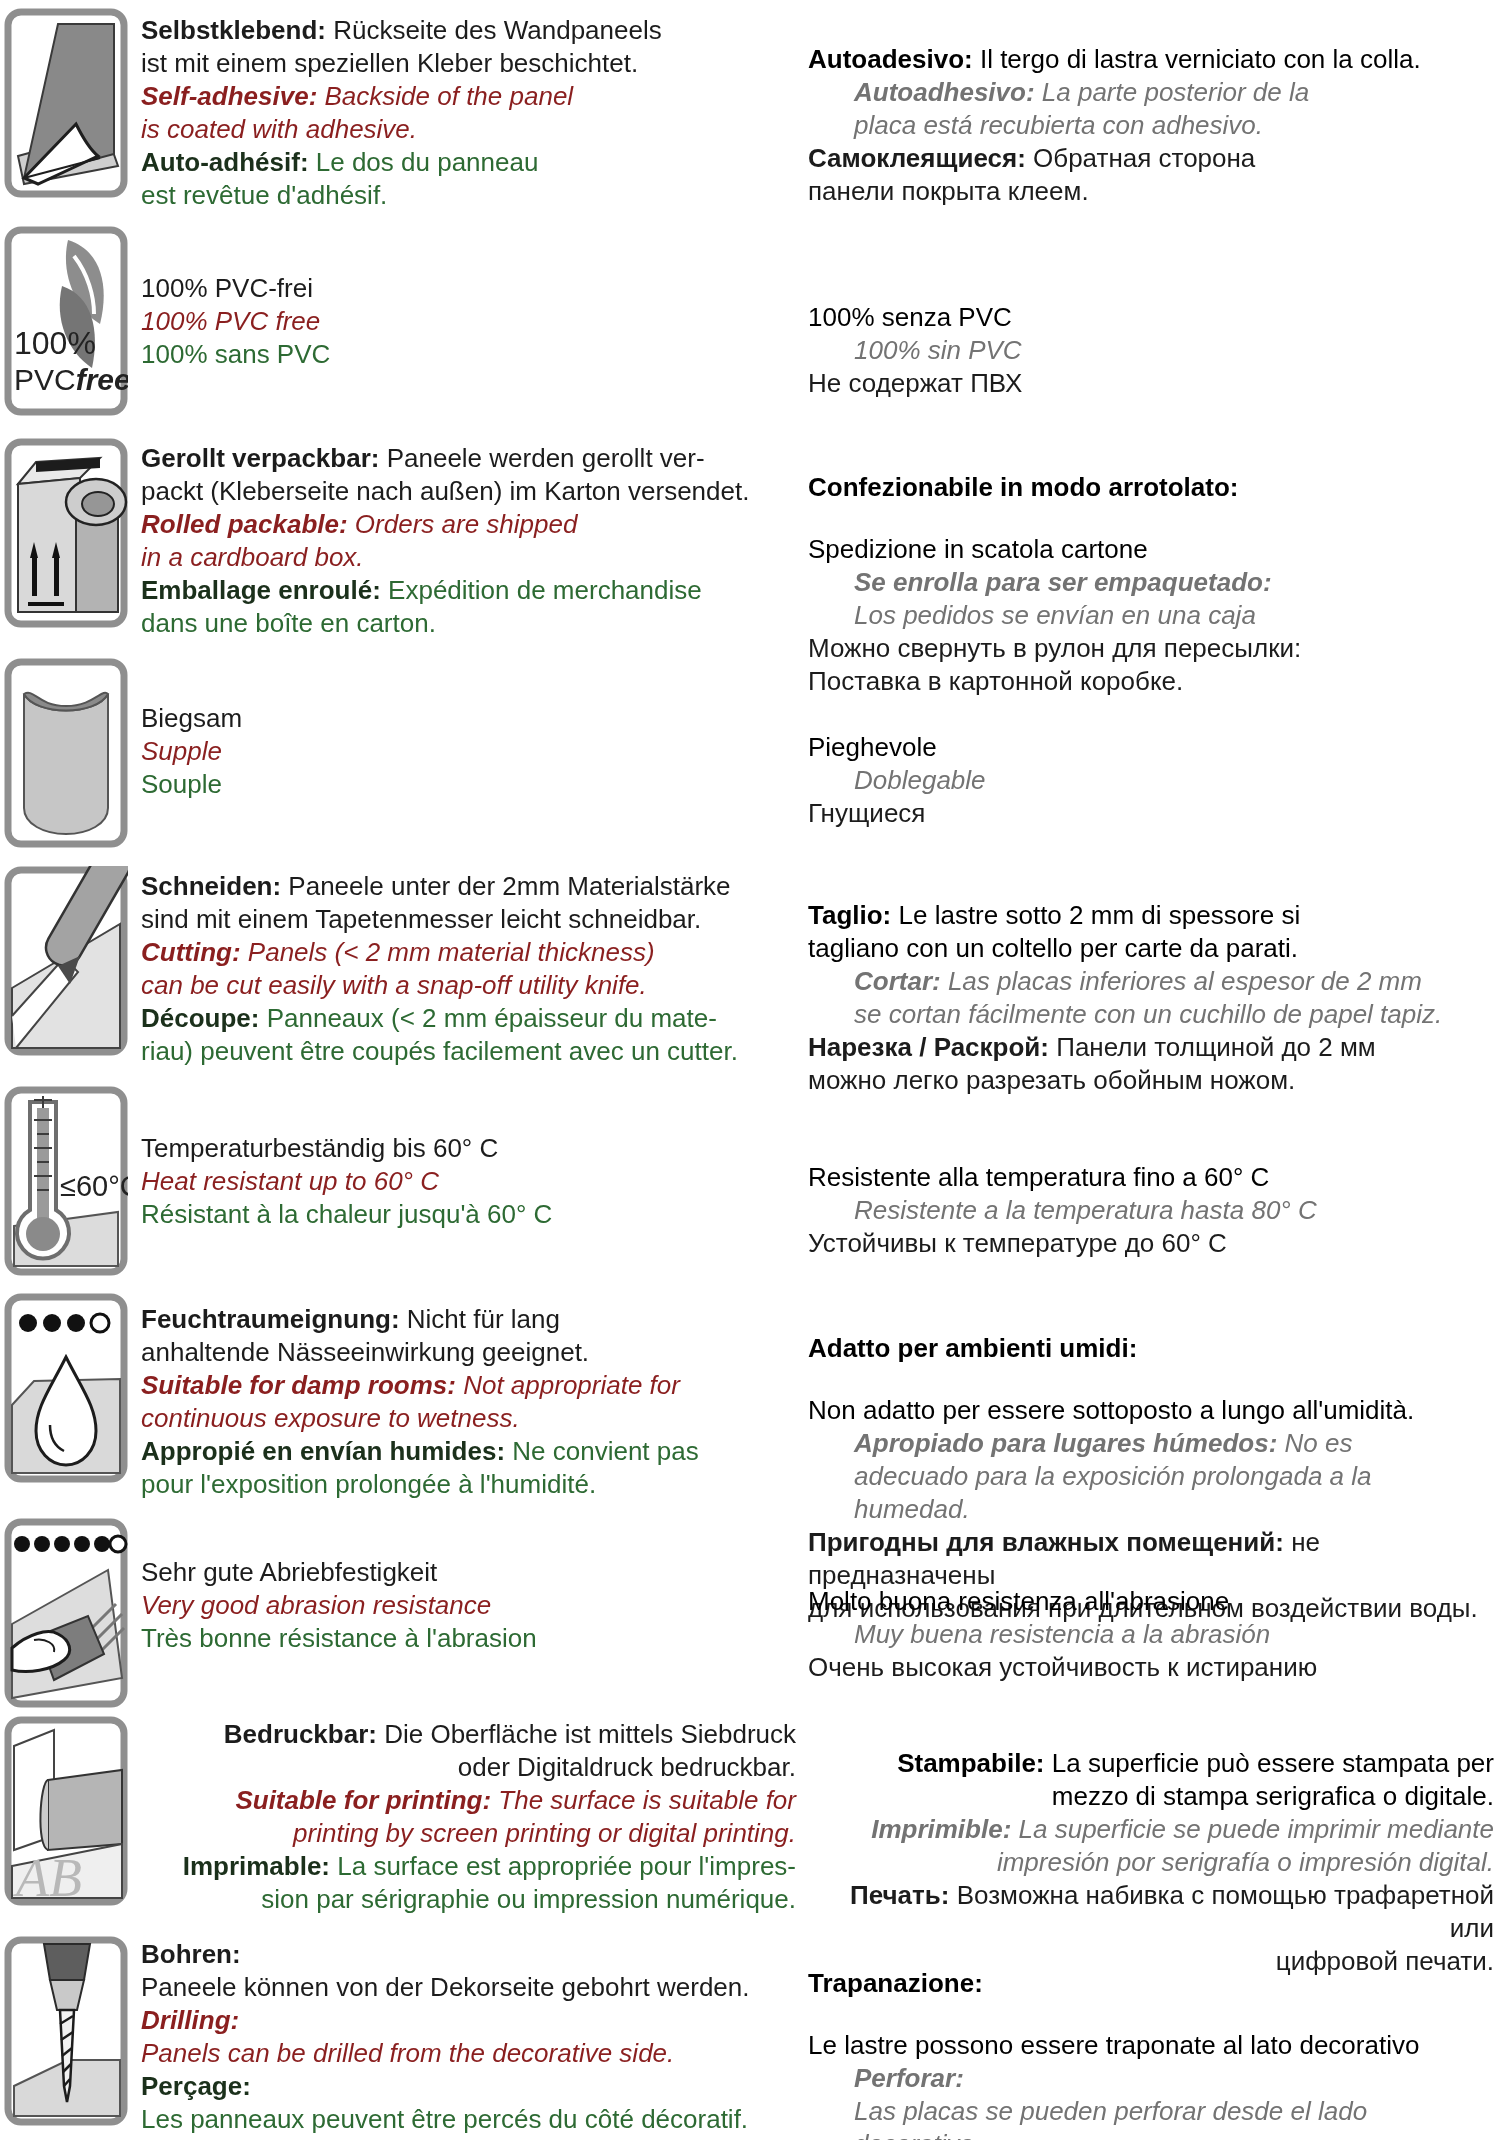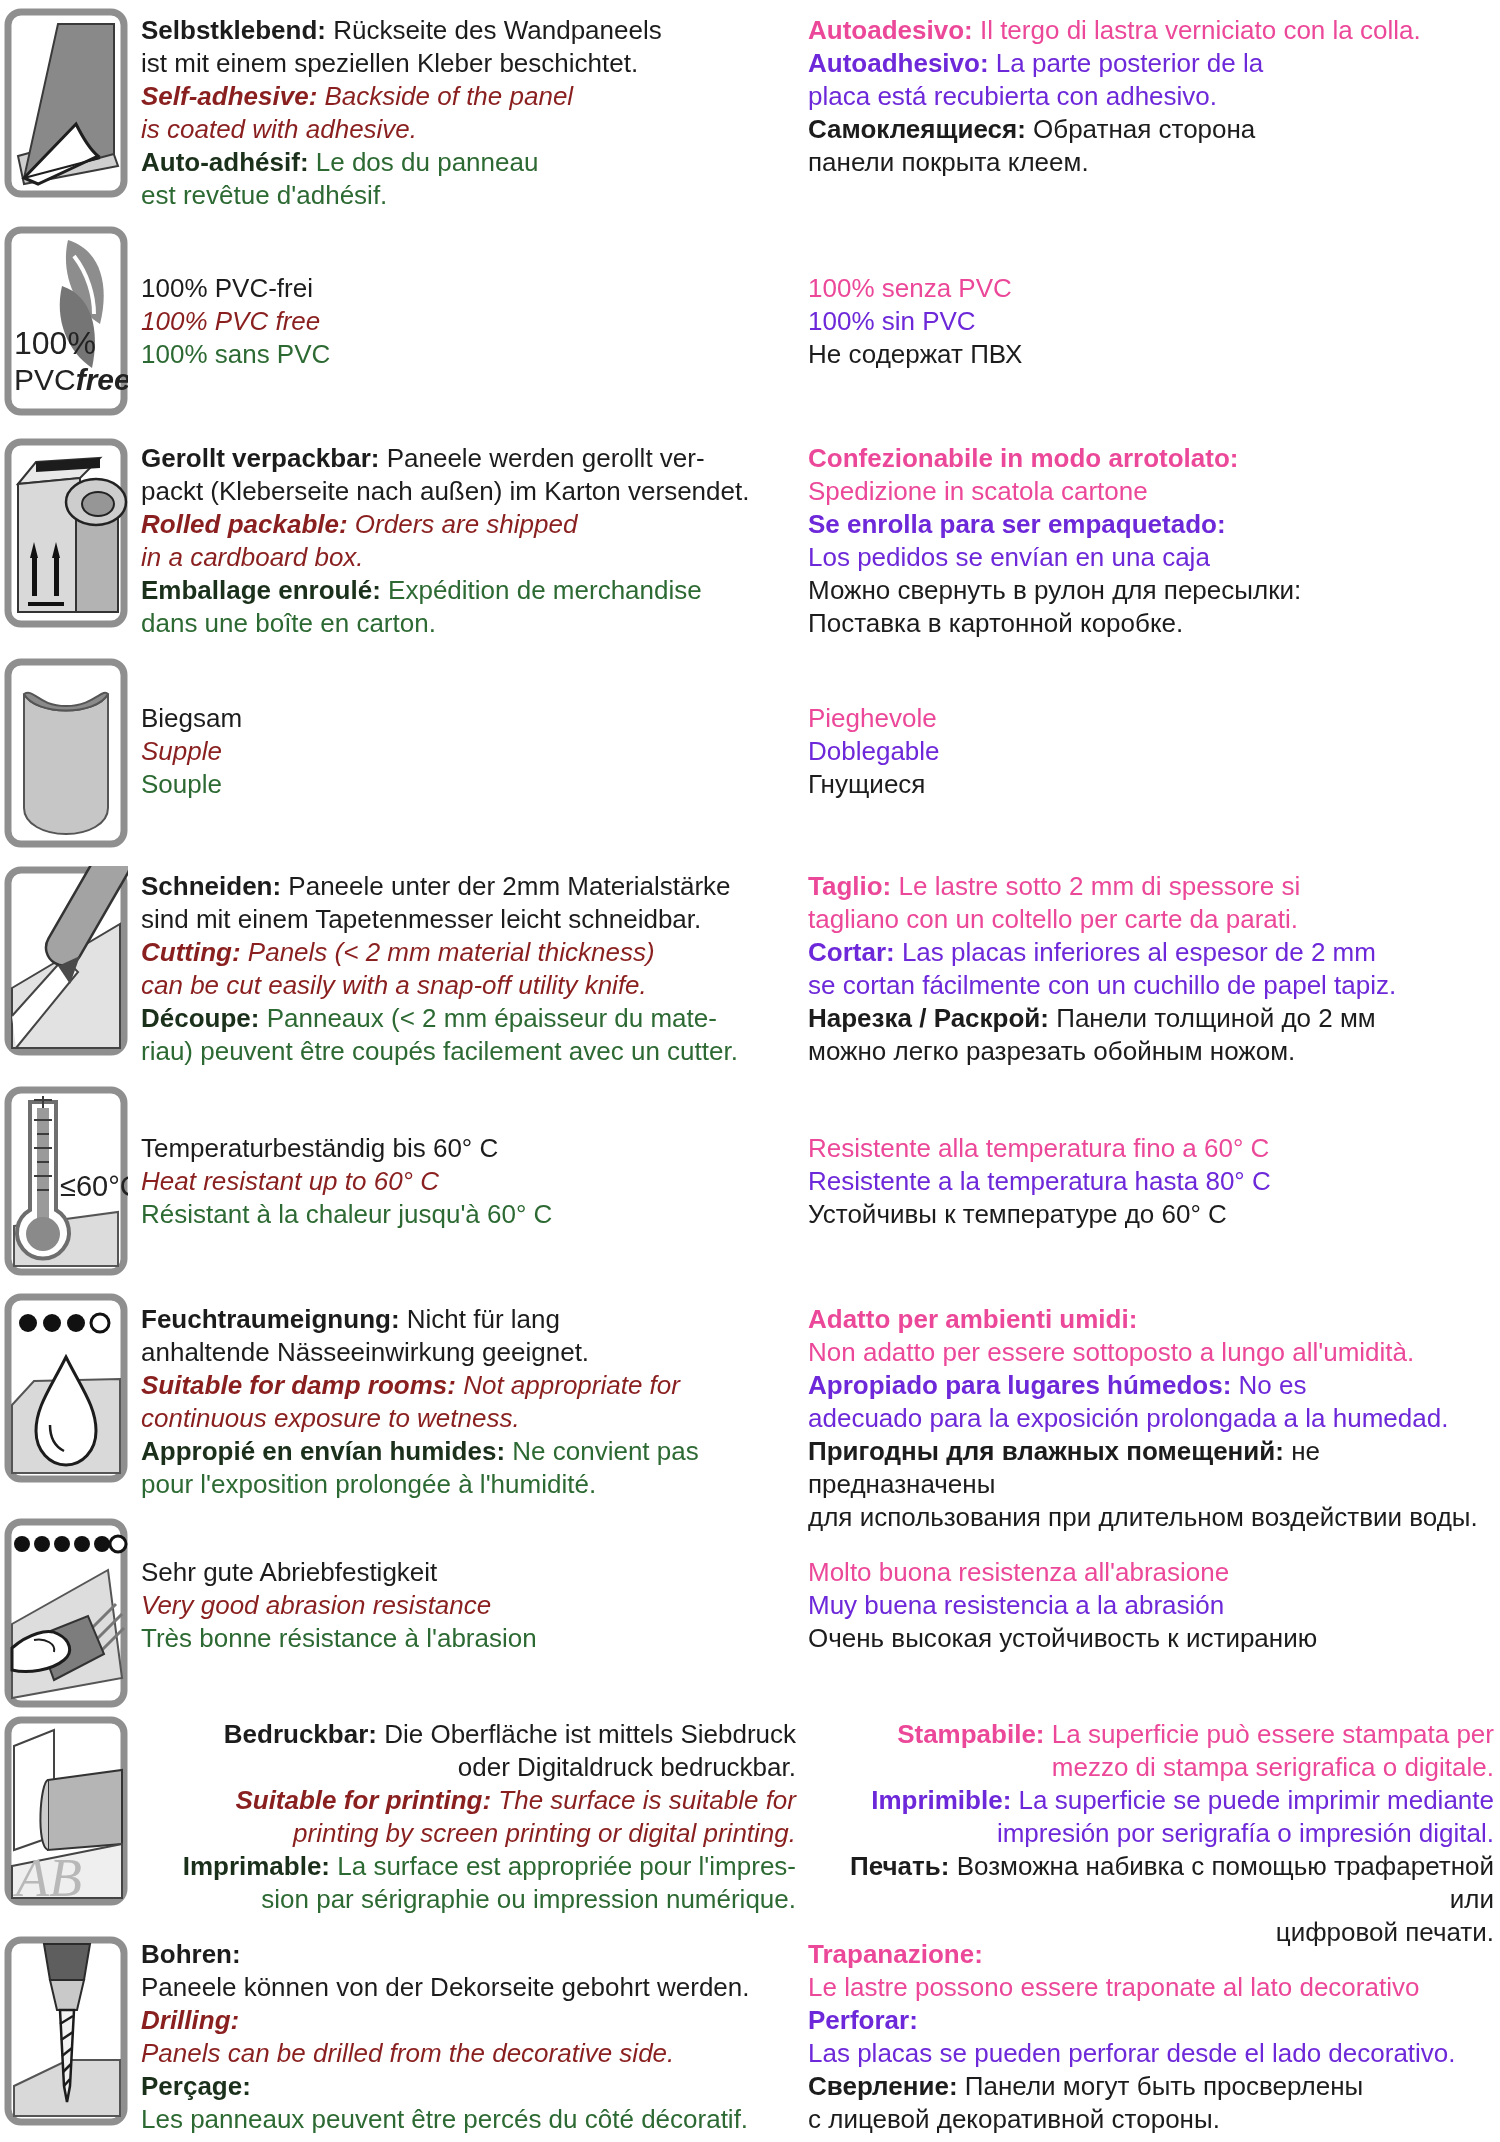--- a/index.html
+++ b/index.html
@@ -34,22 +34,22 @@
   .col{box-sizing:border-box;}
   .col.left{width:667px;flex:0 0 667px;padding-right:12px;}
   .col.right{width:692px;flex:1 1 auto;padding-right:6px;}
 
   .line{margin:0;font-size:26px;line-height:33px;white-space:pre-line;letter-spacing:0;}
   .lbl{font-weight:bold;}
   .de{color:#1c1c1c;}
   .en{color:#8a1f1f;font-style:italic;}
   .fr{color:#2d6a33;}
   .fr .lbl{color:#1b301b;}
-  .it{color:#ec4899;}
-  .es{color:#6d28d9;}
+  .it{color:#000000;margin-top:29px;}
+  .es{color:#737373;font-style:italic;margin-left:46px;}
   .ru{color:#1c1c1c;}
 </style>
 </head>
 <body>
 
 <div id="sheet">
     <div class="row">
     <div class="icon-cell">
         <svg width="124" height="190" viewBox="0 0 124 190" xmlns="http://www.w3.org/2000/svg">
     <rect x="4" y="4" width="116" height="182" rx="13" fill="#ffffff" stroke="#8f8f8f" stroke-width="7"></rect>

